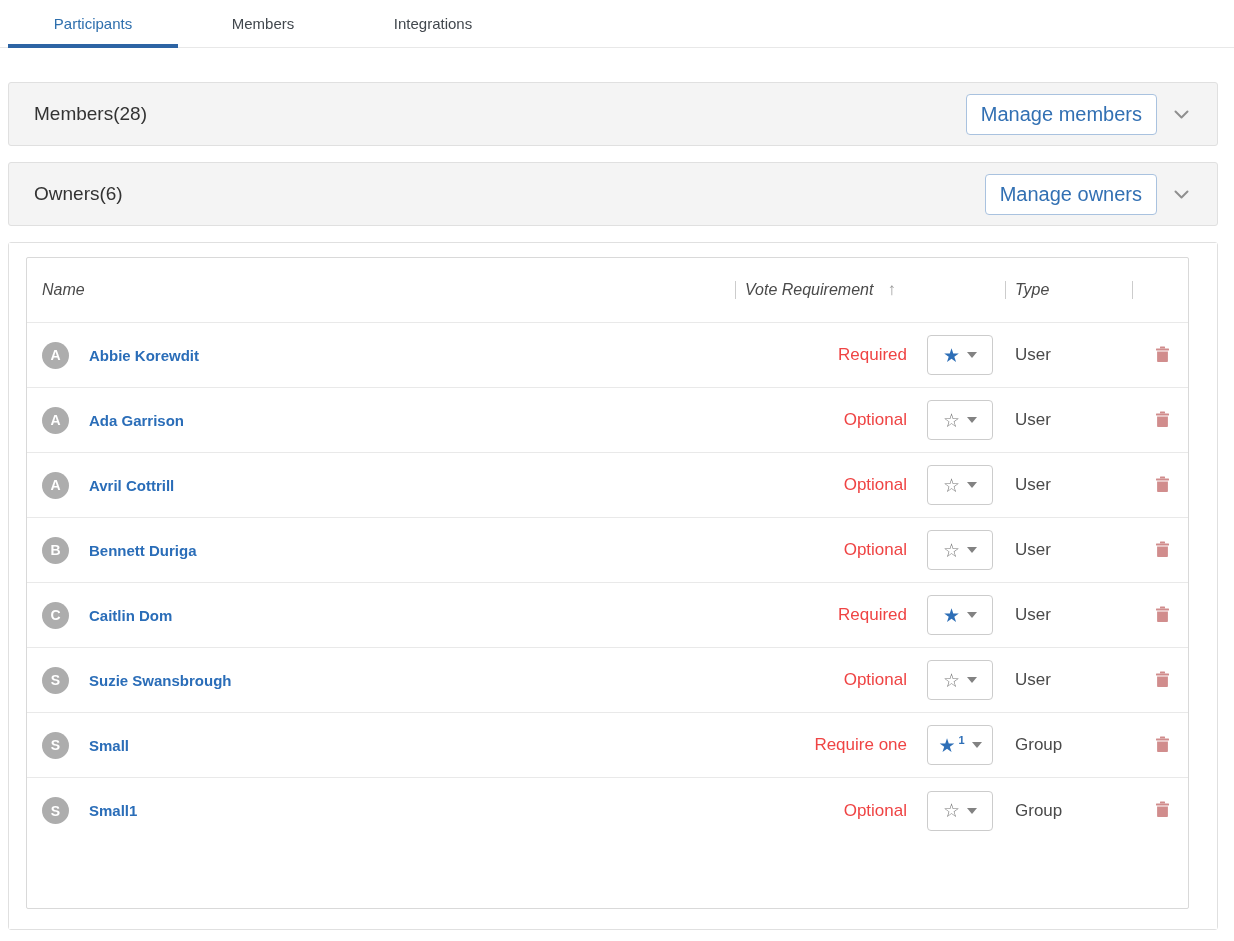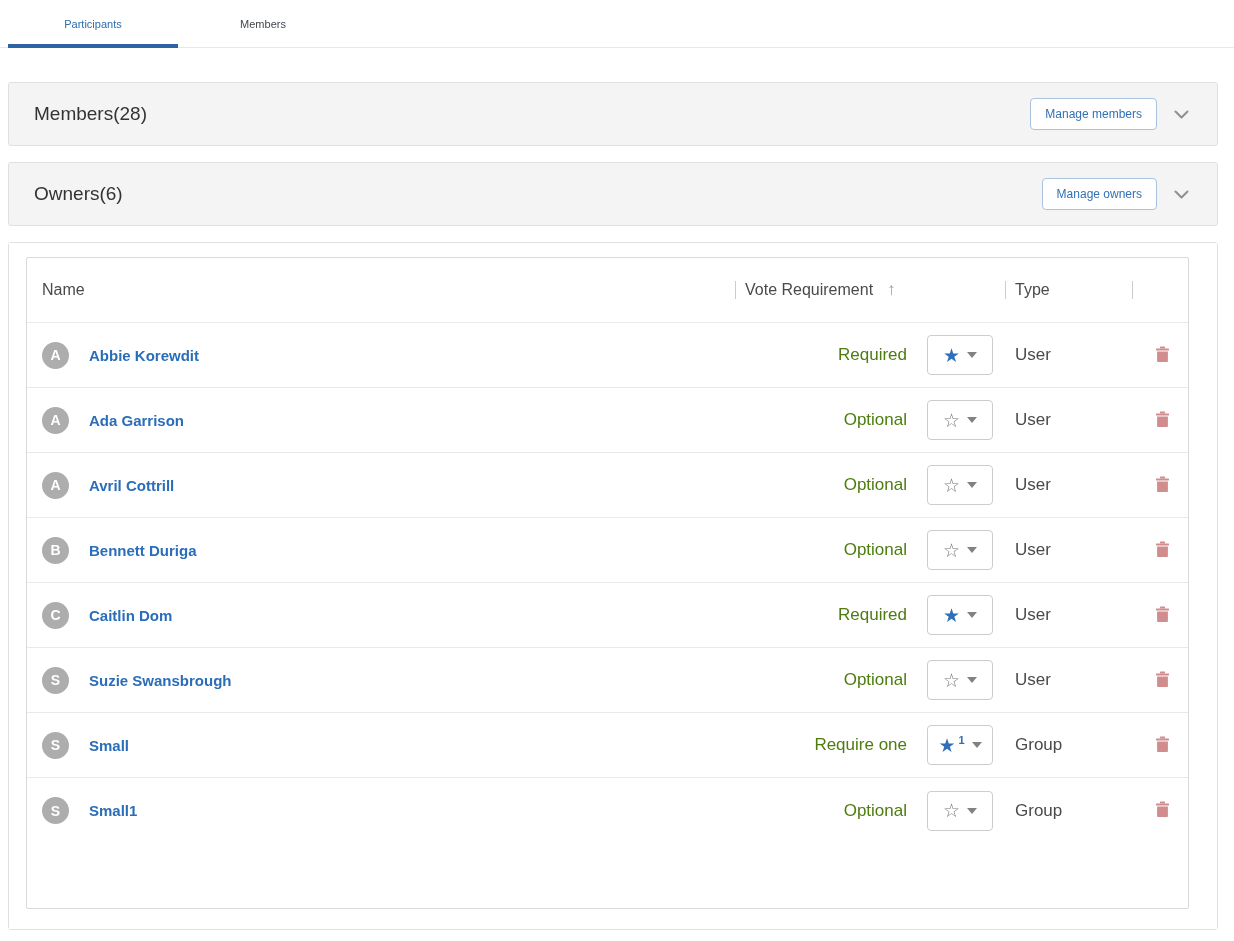--- a/index.html
+++ b/index.html
@@ -2,63 +2,63 @@
 <html><head>
 <meta charset="utf-8">
 <style>
   * { margin:0; padding:0; box-sizing:border-box; }
   html,body { width:1234px; height:941px; overflow:hidden; background:#fff; }
   body { font-family:"Liberation Sans", sans-serif; color:#333; }
   .page { width:1234px; height:941px; overflow:hidden; background:#fff; }
 
   
   .tabbar { display:flex; height:48px; border-bottom:1px solid #e8e8e8; padding-left:8px; margin-bottom:34px; }
-  .tab { width:170px; display:flex; align-items:center; justify-content:center; font-size:11px;
+  .tab { width:170px; display:flex; align-items:center; justify-content:center; font-size:15px;
          color:#42484e; cursor:pointer; position:relative; }
   .tab.active { color:#2e6fad; }
   .tab.active::after { content:""; position:absolute; left:0; right:0; bottom:-1px; height:4px; background:#2d64a4; }
 
   
   .panel { margin:0 16px 16px 8px; background:#f4f4f4; border:1px solid #e0e0e0; border-radius:3px; }
   .panel-header { display:flex; align-items:center; padding:0 26px 0 25px; }
   .panel.small .panel-header { height:62px;gap:20px; }
   .panel.expanded-panel { background:#fff; }
   .panel.expanded-panel .panel-header { background:#f4f4f4; height:92px; border-radius:3px 3px 0 0; }
   .panel-title { font-size:19px; color:#333; }
   .panel-actions { margin-left:auto; display:flex; align-items:center; gap:15px; }
   .manage-btn { background:#fff; border:1px solid #a9c2df; border-radius:4px; color:#3270b3;
-                font-size:12px; font-family:inherit; padding:8px 14px; cursor:pointer; }
+                font-size:20px; font-family:inherit; padding:8px 14px; cursor:pointer; }
   .chev-btn { background:none; border:none; cursor:pointer; display:flex; align-items:center; padding:2px; }
 
   
   .toggle { width:40px; height:19px; background:#9c9c9c; border-radius:10px; position:relative;
             display:inline-block; margin-left:24px; cursor:pointer; flex:none; }
   .toggle .knob { position:absolute; left:-1px; top:-1px; width:21px; height:21px; background:#fff;
                   border:1px solid #cfcfcf; border-radius:50%; box-shadow:0 1px 2px rgba(0,0,0,.25); }
   .toggle-label { font-size:18px; color:#333; margin-left:13px; }
 
   
   .panel-body { padding:14px 28px 20px 17px; background:#fff; }
   .rtable { border:1px solid #d9d9d9; border-radius:2px; background:#fff; }
   .thead { display:grid; grid-template-columns:708px 270px 127px 60px; height:65px; align-items:center;
            border-bottom:1px solid #e9e9e9; font-size:16px; color:#4a4a4a; }
-  .th { position:relative; padding-left:10px; display:flex; align-items:center; }
+  .th { position:relative; padding-left:10px; display:flex; align-items:center;font-style:italic; }
   .th.first { padding-left:15px; }
   .th.divided::before { content:""; position:absolute; left:0; top:50%; transform:translateY(-50%);
                         width:1px; height:18px; background:#ccc; }
   .sort-arrow { color:#9a9a9a; font-size:17px; margin-left:14px; }
 
   .row { display:grid; grid-template-columns:708px 192px 88px 117px 60px; height:65px; align-items:center;
          border-bottom:1px solid #e9e9e9; }
   .row:last-child { border-bottom:none; }
   .cell-name { display:flex; align-items:center; padding-left:15px; }
   .avatar { width:27px; height:27px; border-radius:50%; background:#adadad; color:#fff; font-size:14px;
             font-weight:bold; display:flex; align-items:center; justify-content:center; flex:none; }
   .name-link { margin-left:20px; color:#2a6db8; font-size:15px; font-weight:bold; text-decoration:none; cursor:pointer; }
-  .cell-vote { text-align:right; padding-right:20px; font-size:17px; color:#4d7c0f; }
+  .cell-vote { text-align:right; padding-right:20px; font-size:17px; color:#ef4444; }
   .star-btn { width:66px; height:40px; background:#fff; border:1px solid #ccc; border-radius:4px;
               display:flex; align-items:center; justify-content:center; gap:7px; cursor:pointer; }
   .star { font-size:19px; line-height:1; }
   .star.filled { color:#2e6fb7; }
   .star.outline { color:#777; }
   .star-count { font-size:11px; font-weight:bold; color:#2e6fb7; position:relative; top:-5px; margin-left:-4px; }
   .star-count:empty { display:none; }
   .caret { width:0; height:0; border-left:5px solid transparent; border-right:5px solid transparent;
            border-top:6px solid #828282; }
   .cell-type { font-size:17px; color:#4a4a4a; }
@@ -66,20 +66,21 @@
   .row-partial { height:65px; }
 </style>
 </head>
 <body>
 
 <div class="page">
 
   <nav class="tabbar">
     <div class="tab active">Participants</div>
     <div class="tab">Members</div>
+    <div class="tab">Integrations</div>
   </nav>
 
   <section class="panel small">
     <div class="panel-header">
       <span class="panel-title">Members(28)</span>
       <div class="panel-actions">
         <button class="manage-btn">Manage members</button>
         <button class="chev-btn">
           <span>
             <svg width="15" height="9" viewBox="0 0 15 9">

